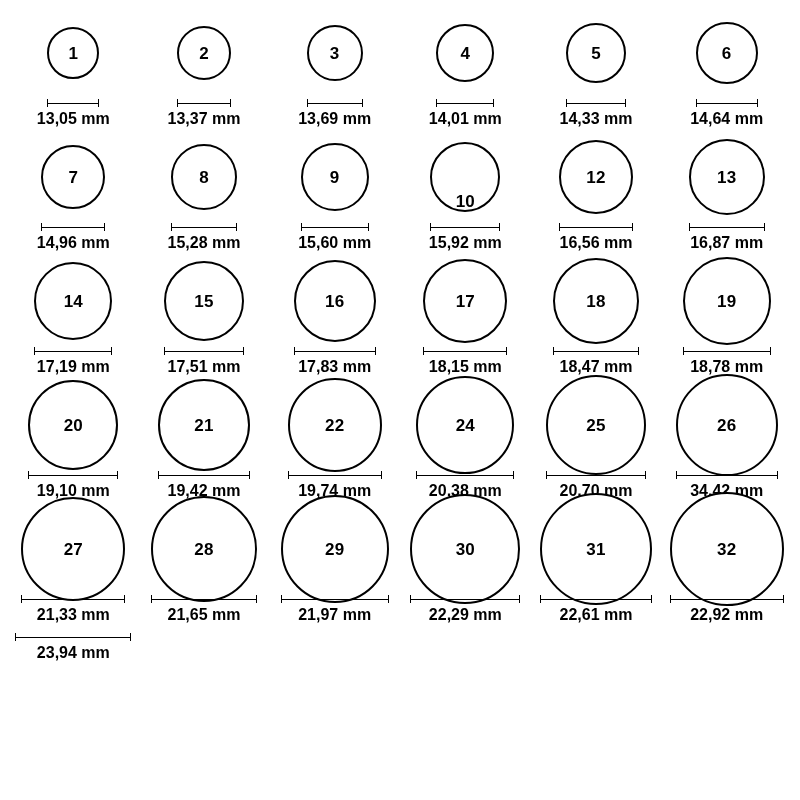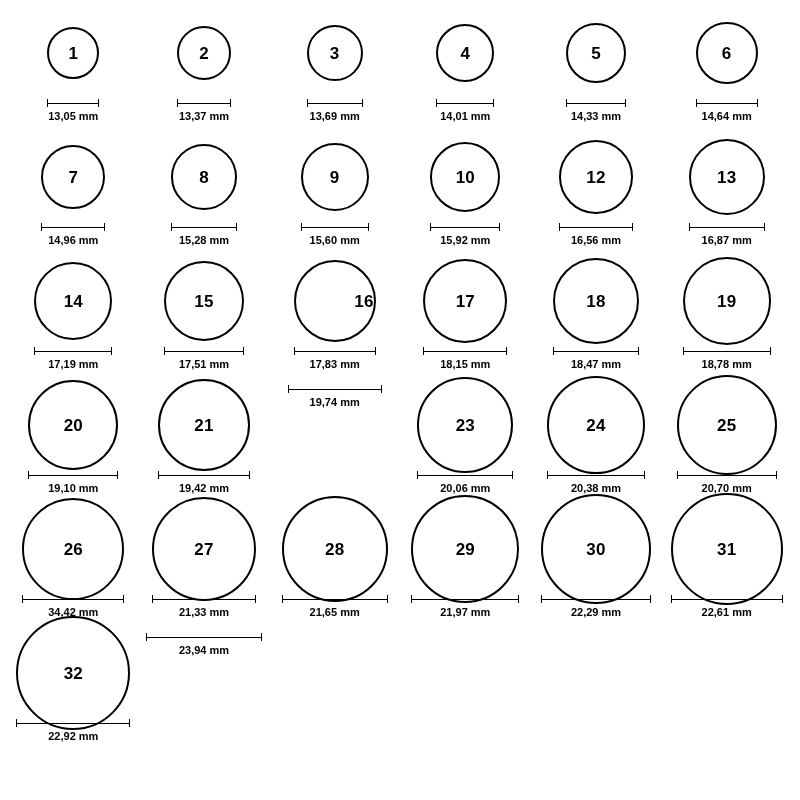--- a/index.html
+++ b/index.html
@@ -74,21 +74,21 @@
   .measure .bar::before {
     content: "";
     position: absolute;
     left: 0;
     right: 0;
     top: 50%;
     border-top: 1.5px solid #000;
   }
   .label {
     margin-top: 3px;
-    font-size: 11px;
+    font-size: 16px;
     font-weight: bold;
     line-height: 1;
     white-space: nowrap;
   }
 </style>
 </head>
 <body>
 
 <div id="sizer-chart">
   <div class="grid">
@@ -186,21 +186,21 @@
             <span class="ring-number">9</span>
           </div>
         </div>
         <div class="measure">
           <div class="bar" style="width: 68px;"></div>
         </div>
         <div class="label">15,60 mm</div>
       </div>
       <div class="cell">
         <div class="ring-wrap">
-          <div class="ring" style="width: 70px; height: 70px;">
+          <div class="ring" style="width: 70px; height: 70px; align-items: flex-end;">
             <span class="ring-number">10</span>
           </div>
         </div>
         <div class="measure">
           <div class="bar" style="width: 70px;"></div>
         </div>
         <div class="label">15,92 mm</div>
       </div>
       <div class="cell">
         <div class="ring-wrap">
@@ -241,21 +241,21 @@
             <span class="ring-number">15</span>
           </div>
         </div>
         <div class="measure">
           <div class="bar" style="width: 80px;"></div>
         </div>
         <div class="label">17,51 mm</div>
       </div>
       <div class="cell">
         <div class="ring-wrap">
-          <div class="ring" style="width: 82px; height: 82px; justify-content: flex-end;">
+          <div class="ring" style="width: 82px; height: 82px;">
             <span class="ring-number">16</span>
           </div>
         </div>
         <div class="measure">
           <div class="bar" style="width: 82px;"></div>
         </div>
         <div class="label">17,83 mm</div>
       </div>
       <div class="cell">
         <div class="ring-wrap">
@@ -306,35 +306,29 @@
           <div class="ring" style="width: 92px; height: 92px;">
             <span class="ring-number">21</span>
           </div>
         </div>
         <div class="measure">
           <div class="bar" style="width: 92px;"></div>
         </div>
         <div class="label">19,42 mm</div>
       </div>
       <div class="cell">
+        <div class="ring-wrap">
+          <div class="ring" style="width: 94px; height: 94px;">
+            <span class="ring-number">22</span>
+          </div>
+        </div>
         <div class="measure">
           <div class="bar" style="width: 94px;"></div>
         </div>
         <div class="label">19,74 mm</div>
-      </div>
-      <div class="cell">
-        <div class="ring-wrap">
-          <div class="ring" style="width: 96px; height: 96px;">
-            <span class="ring-number">23</span>
-          </div>
-        </div>
-        <div class="measure">
-          <div class="bar" style="width: 96px;"></div>
-        </div>
-        <div class="label">20,06 mm</div>
       </div>
       <div class="cell">
         <div class="ring-wrap">
           <div class="ring" style="width: 98px; height: 98px;">
             <span class="ring-number">24</span>
           </div>
         </div>
         <div class="measure">
           <div class="bar" style="width: 98px;"></div>
         </div>

